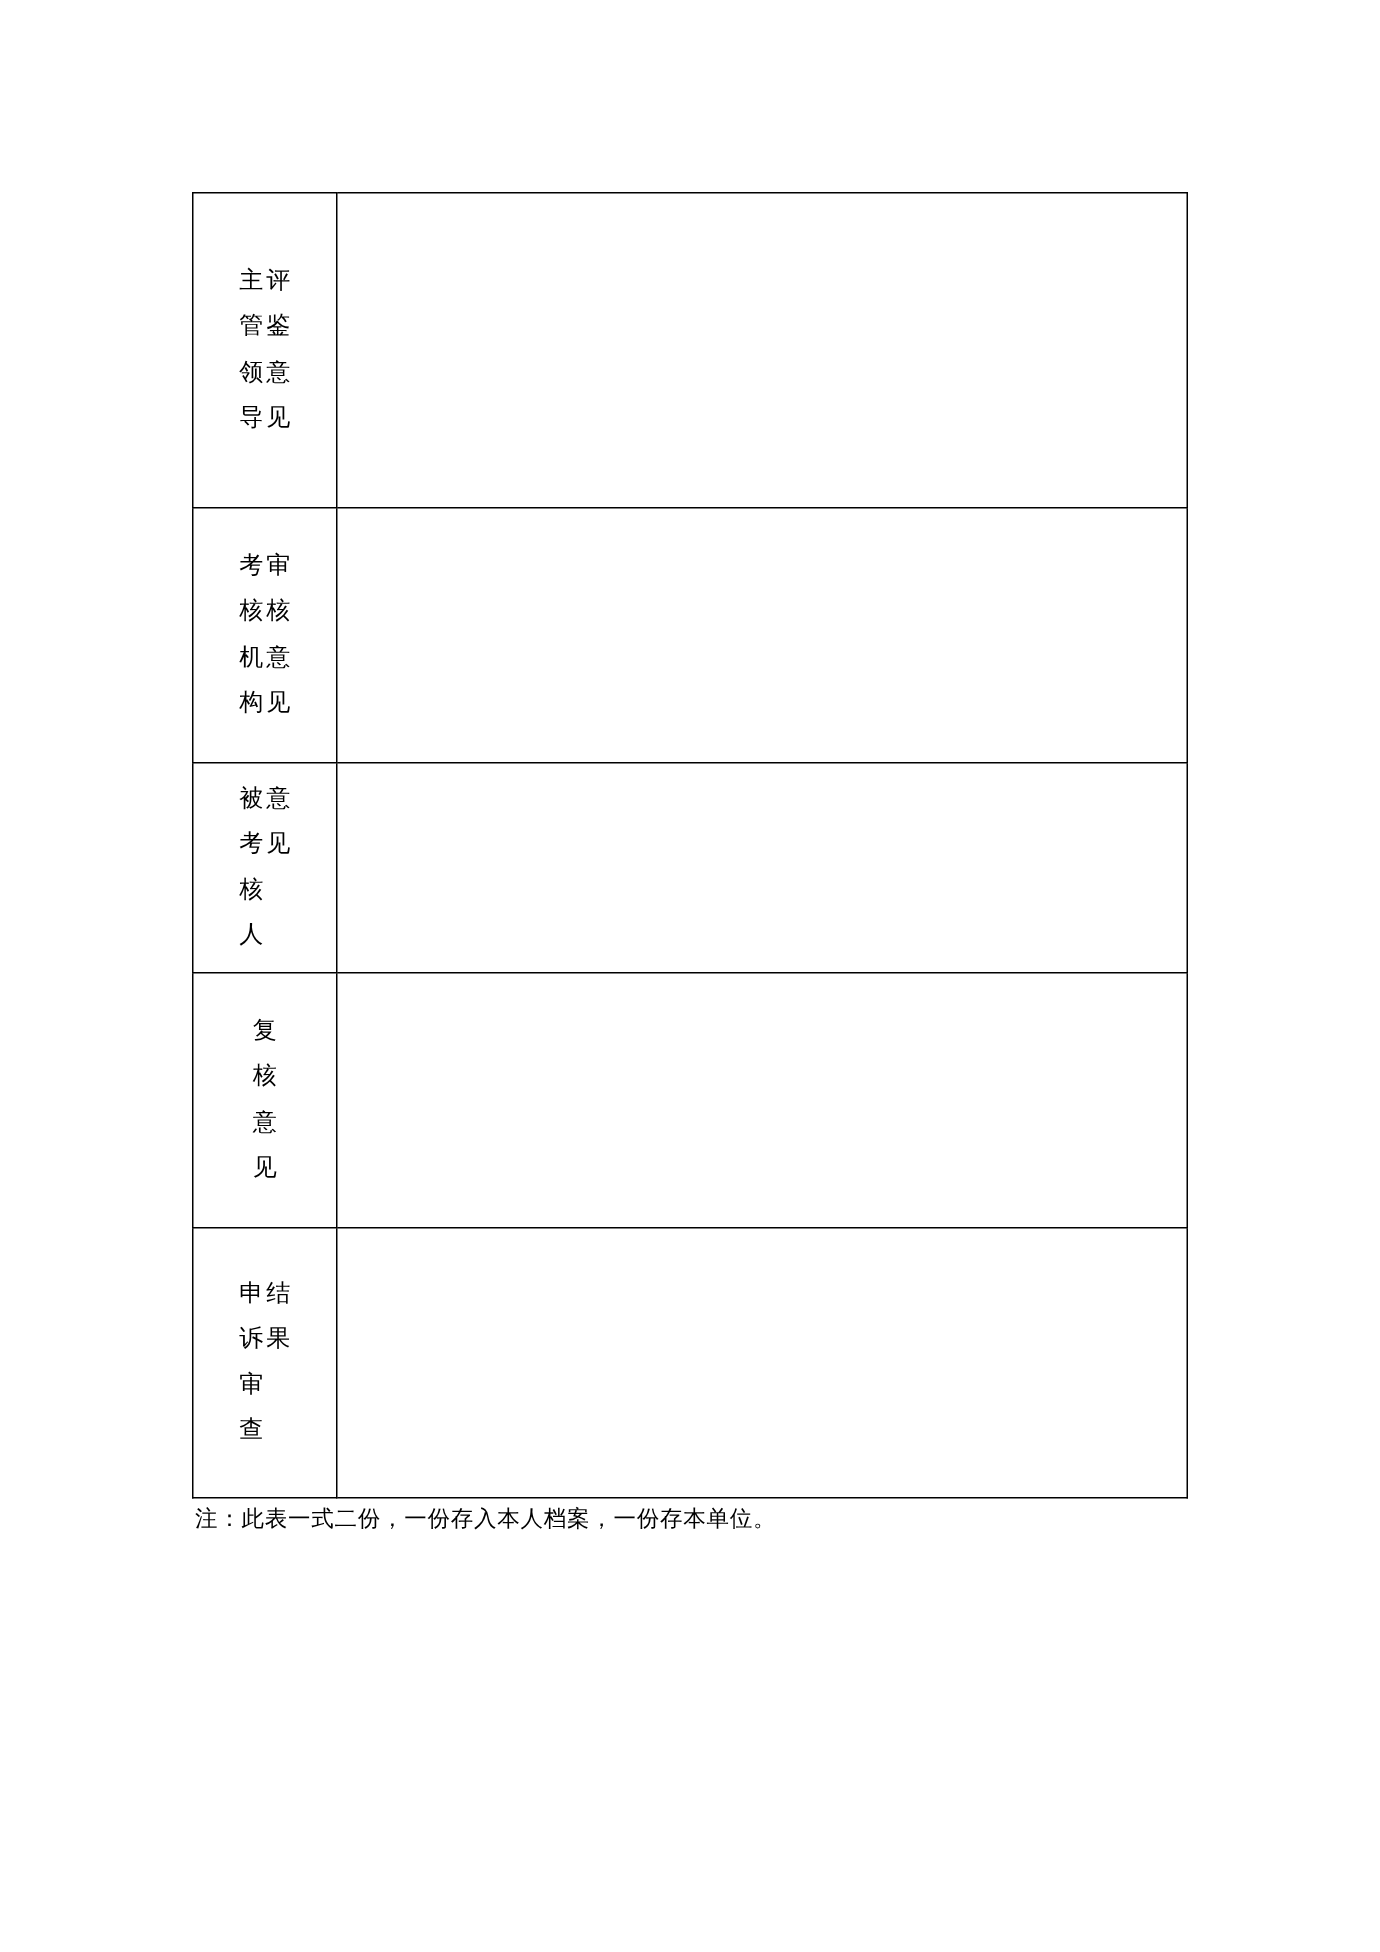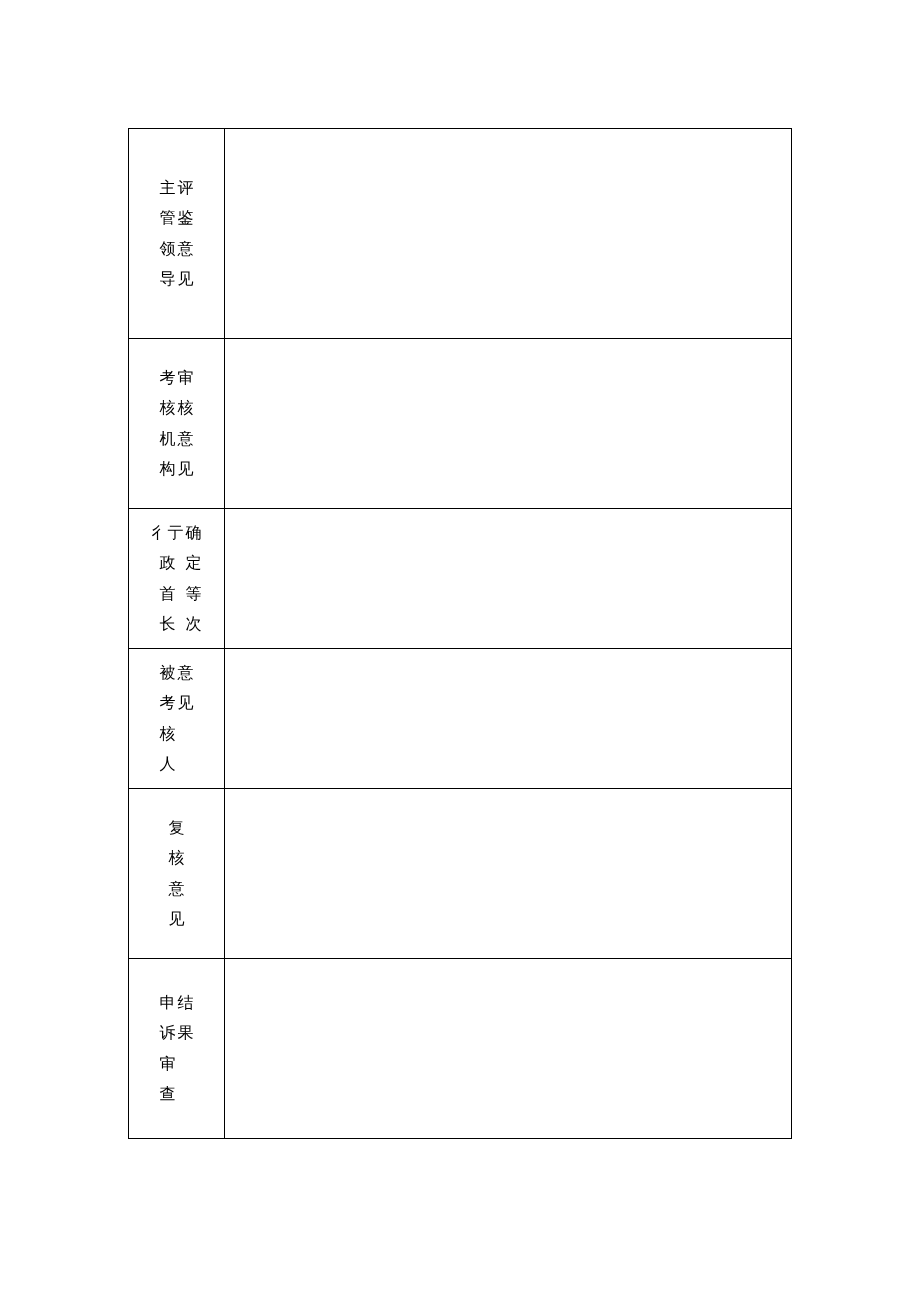--- a/index.html
+++ b/index.html
@@ -105,39 +105,20 @@
               <span>审</span>
               <span>核</span>
               <span>意</span>
               <span>见</span>
             </div>
           </div>
         </td>
         <td class="content-cell row2"></td>
       </tr>
       <tr>
-        <td class="label-cell row3">
-          <div class="two-col">
-            <div class="col">
-              <span>彳亍</span>
-              <span>政</span>
-              <span>首</span>
-              <span>长</span>
-            </div>
-            <div class="col">
-              <span>确</span>
-              <span>定</span>
-              <span>等</span>
-              <span>次</span>
-            </div>
-          </div>
-        </td>
-        <td class="content-cell row3"></td>
-      </tr>
-      <tr>
         <td class="label-cell row4">
           <div class="two-col">
             <div class="col">
               <span>被</span>
               <span>考</span>
               <span>核</span>
               <span>人</span>
             </div>
             <div class="col">
               <span>意</span>
@@ -174,13 +155,14 @@
               <span></span>
               <span></span>
               <span>果</span>
             </div>
           </div>
         </td>
         <td class="content-cell row6"></td>
       </tr>
     </tbody>
   </table>
+  <div class="note">注：此表一式二份，一份存入本人档案，一份存本单位。</div>
 </div>
 
 </body></html>

